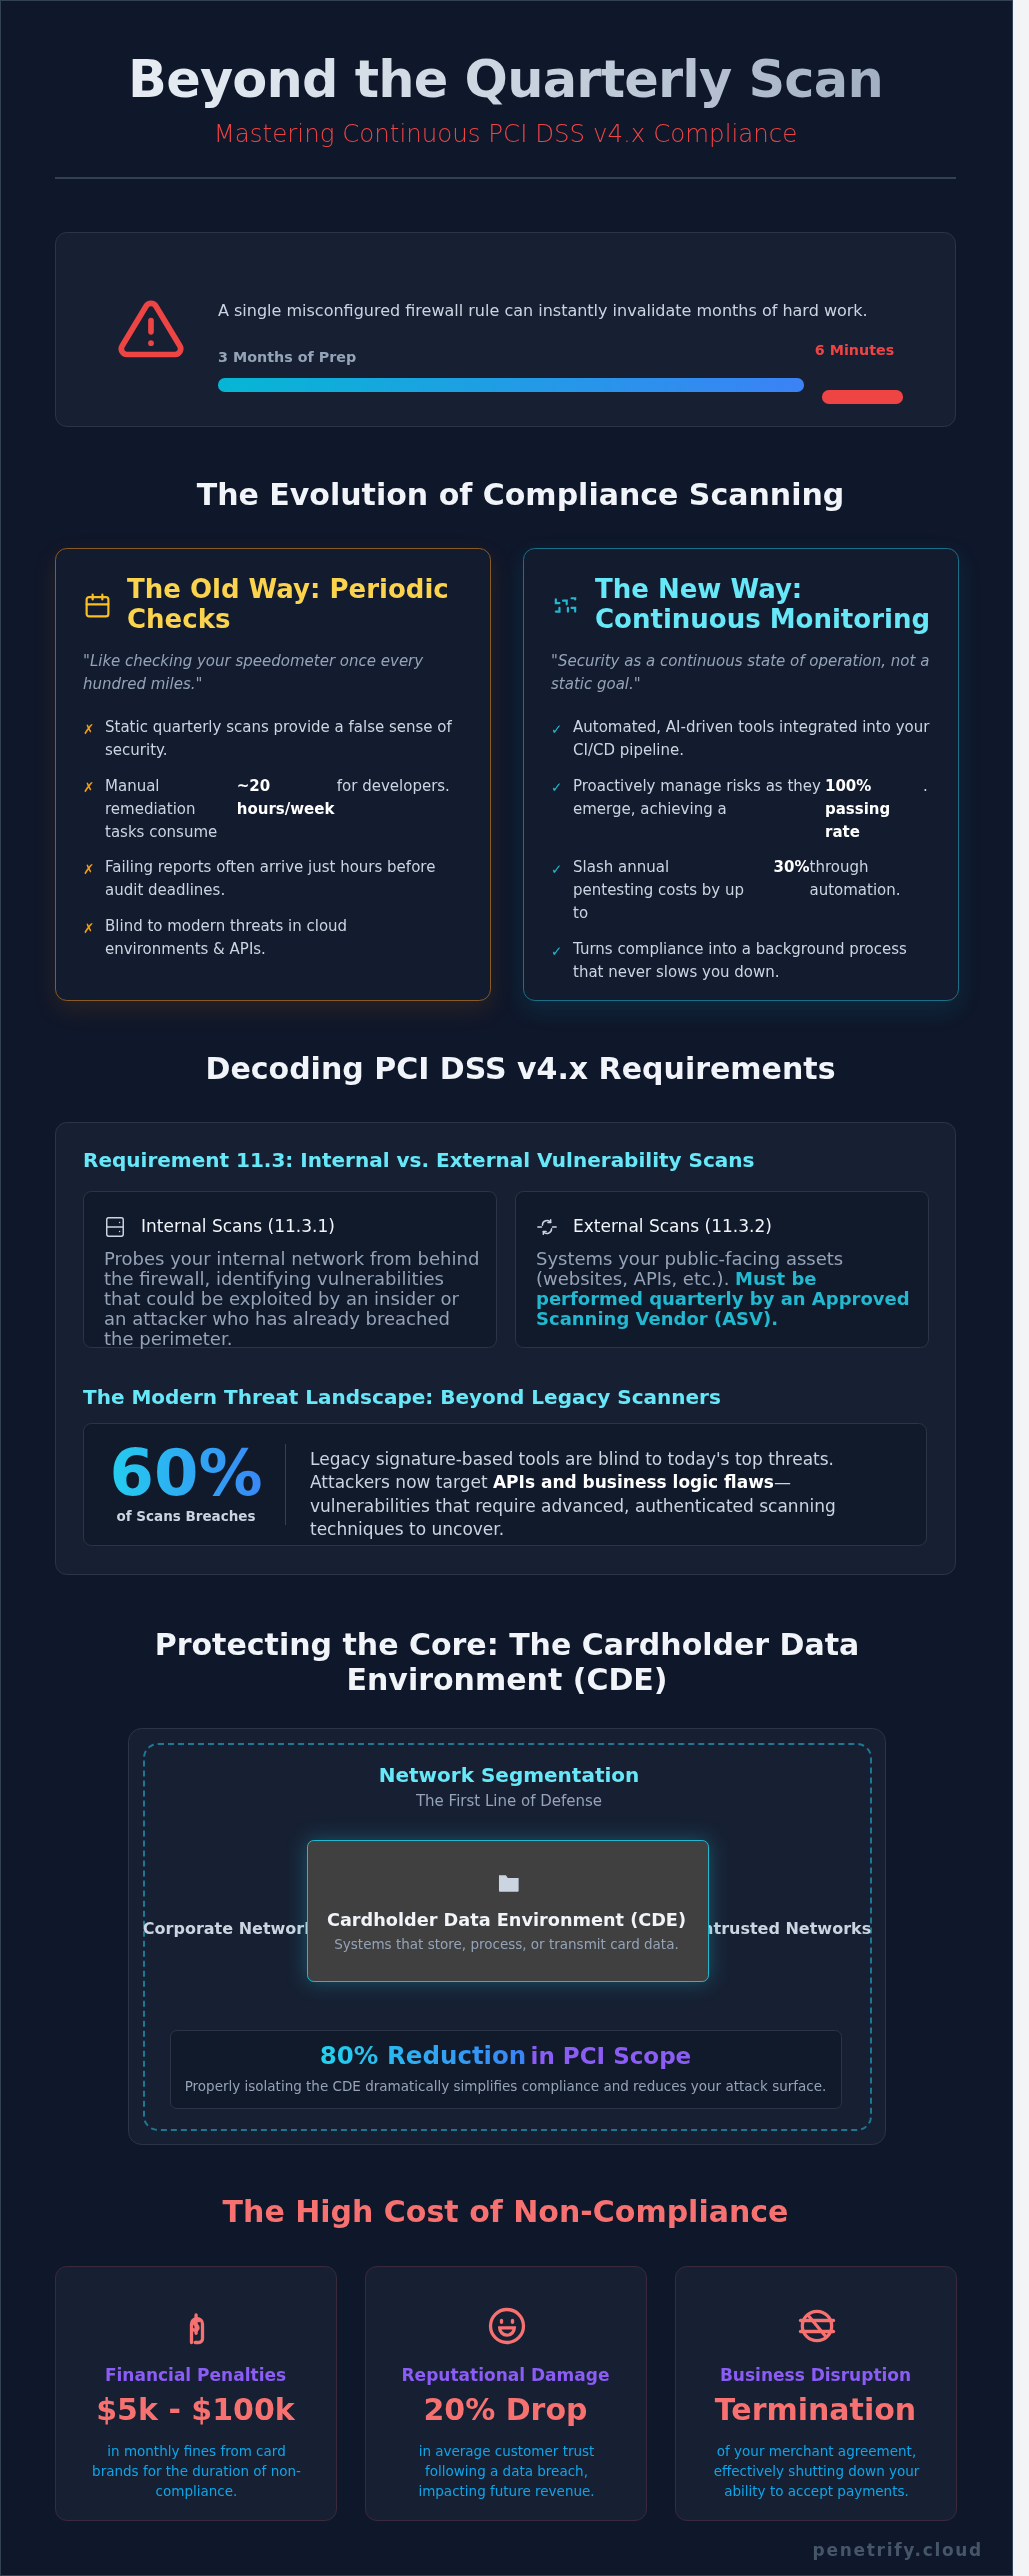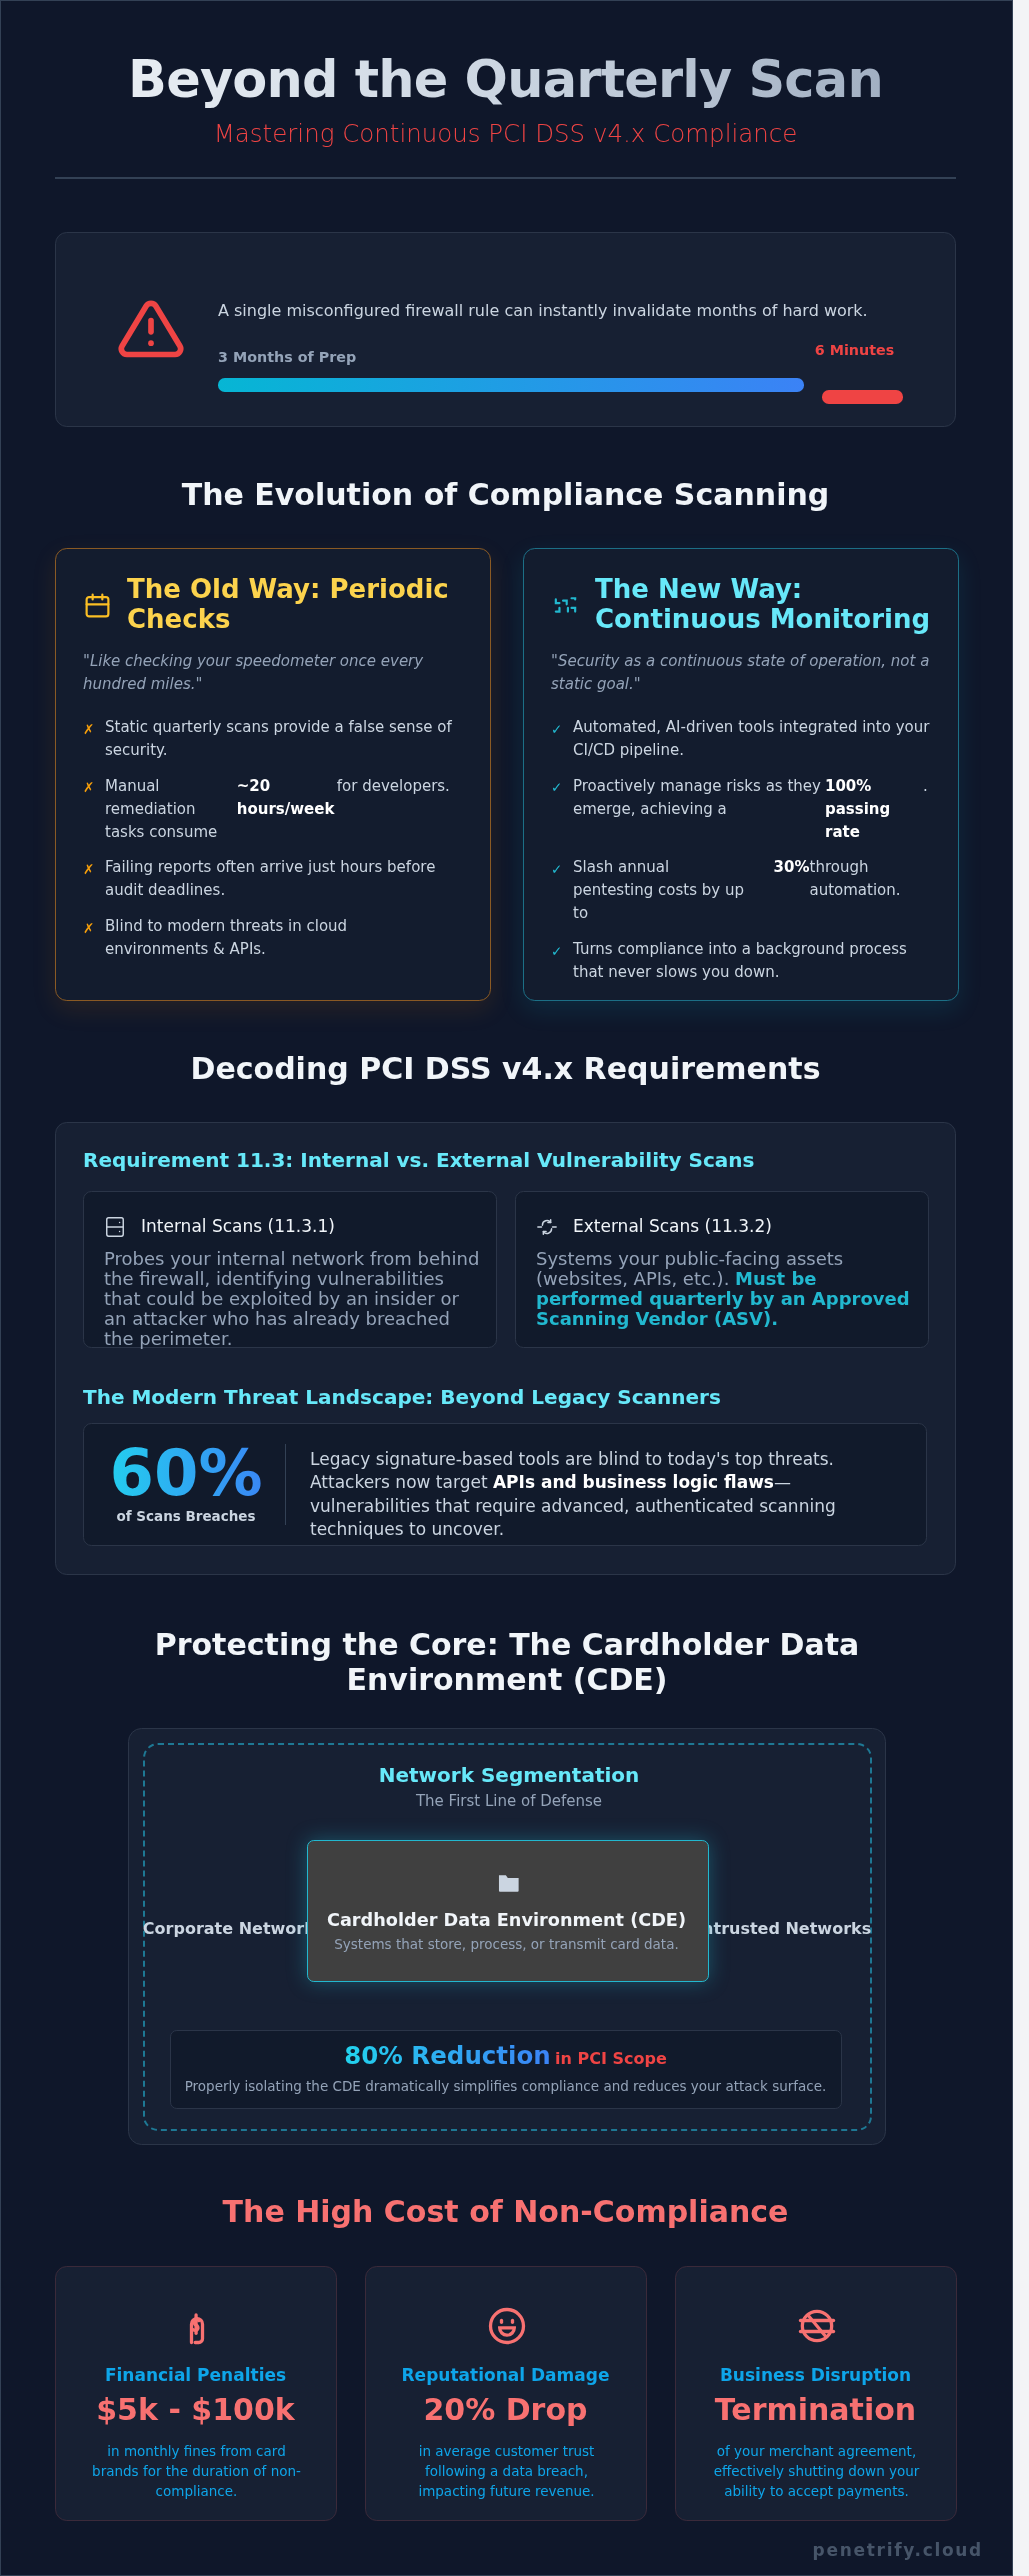--- a/index.html
+++ b/index.html
@@ -25,21 +25,21 @@
   .card { background: #172033; border: 1.3px solid #2b3548; border-radius: 11.8px; }
   .risk-card { left: 54px; top: 231px; width: 901px; height: 195px; }
   .risk-icon { left: 61px; top: 62px; width: 68px; height: 68px; }
   .risk-title { left: 162px; top: 27px; font-size: 26px; font-weight: bold; color: #f8fafc; }
   .risk-desc { left: 162px; top: 68px; font-size: 16px; color: #cbd5e1; }
   .prep-label { left: 162px; top: 116px; font-size: 14.3px; font-weight: bold; color: #94a3b8; }
   .prep-bar { left: 162px; top: 145px; width: 586px; height: 13.5px; border-radius: 6.8px; background: linear-gradient(90deg, #06b6d4, #3b82f6); }
   .min-label { left: 758px; top: 106px; width: 81px; text-align: center; font-size: 14.3px; font-weight: bold; color: #ef4444; line-height: 23.6px; }
   .min-bar { left: 766px; top: 157px; width: 81px; height: 13.5px; border-radius: 6.8px; background: #ef4444; }
 
-  .section-h { left: 0; width: 1009px; text-align: center; font-size: 30px; font-weight: bold; color: #f1f5f9; }
+  .section-h { left: 15px; width: 1009px; text-align: center; font-size: 30px; font-weight: bold; color: #f1f5f9; }
 
   
   .way-card { top: 547px; width: 436px; height: 453px; border-radius: 11.8px; background: #131c2e; }
   .old-card { left: 54px; border: 1.7px solid #8a5a24; box-shadow: 0 8.4px 25px rgba(217,119,6,0.12); }
   .new-card { left: 522px; border: 1.7px solid #1c6f86; box-shadow: 0 8.4px 25px rgba(6,182,212,0.12); }
   .way-icon { left: 27px; top: 42px; width: 29px; height: 29px; }
   .way-title { left: 71px; top: 25px; width: 346px; font-size: 26px; font-weight: bold; line-height: 30px; }
   .old-card .way-title { color: #fcd34d; }
   .new-card .way-title { color: #67e8f9; }
   .way-quote { left: 27px; top: 101px; width: 380px; font-size: 15px; font-style: italic; color: #94a3b8; line-height: 23px; }
@@ -76,28 +76,28 @@
   .seg-title { left: 0; width: 729px; top: 18.6px; text-align: center; font-size: 20px; font-weight: bold; color: #67e8f9; }
   .seg-sub { left: 0; width: 729px; top: 47px; text-align: center; font-size: 15px; color: #94a3b8; }
   .cde-box { left: 162px; top: 95px; width: 402px; height: 142px; background: #404040; border: 1.7px solid #22b8cf; border-radius: 6.8px; box-shadow: 0 0 20px rgba(34,184,207,0.35); }
   .cde-folder { left: 189px; top: 32px; width: 23.6px; height: 20px; }
   .cde-title { left: 0; width: 398px; top: 69px; text-align: center; font-size: 17.7px; font-weight: bold; color: #f1f5f9; }
   .cde-sub { left: 0; width: 398px; top: 95px; text-align: center; font-size: 13.5px; color: #94a3b8; }
   .net-lbl { top: 174px; font-size: 16px; font-weight: bold; color: #cbd5e1; }
   .reduce-box { left: 25px; top: 285px; width: 672px; height: 79px; background: #111a2b; border: 1.3px solid #2b3548; border-radius: 6.8px; }
   .reduce-h { left: 0; width: 670px; top: 10px; text-align: center; }
   .reduce-big { font-size: 24.5px; font-weight: bold; background: linear-gradient(90deg, #22d3ee, #3b82f6); -webkit-background-clip: text; background-clip: text; color: transparent; }
-  .reduce-small { font-size: 16px; font-weight: bold; color: #ef4444; }
+  .reduce-small { font-size: 23px; font-weight: bold; color: #8b5cf6; }
   .reduce-sub { left: 0; width: 670px; top: 47px; text-align: center; font-size: 13.5px; color: #94a3b8; }
 
   
   .cost-h { left: 0; width: 1009px; top: 2193px; text-align: center; font-size: 30px; font-weight: bold; color: #f87171; }
   .cost-card { top: 2265px; width: 282px; height: 255px; border-radius: 11.8px; background: #172033; border: 1.3px solid #3b2a3a; }
   .cost-icon { left: 119px; top: 37px; width: 44px; height: 44px; }
-  .cost-title { left: 0; width: 279px; top: 98px; text-align: center; font-size: 17px; font-weight: bold; color: #0ea5e9; }
+  .cost-title { left: 0; width: 279px; top: 98px; text-align: center; font-size: 17px; font-weight: bold; color: #8b5cf6; }
   .cost-val { left: 0; width: 279px; top: 125px; text-align: center; font-size: 30px; font-weight: bold; color: #f87171; }
   .cost-desc { left: 29px; width: 223px; top: 174px; text-align: center; font-size: 13.5px; color: #0ea5e9; line-height: 20px; }
 
   .footer { right: 29px; top: 2539px; font-size: 17px; font-weight: bold; color: #475569; letter-spacing: 1.7px; }
 </style>
 </head>
 <body>
 
 <div class="page">
 

